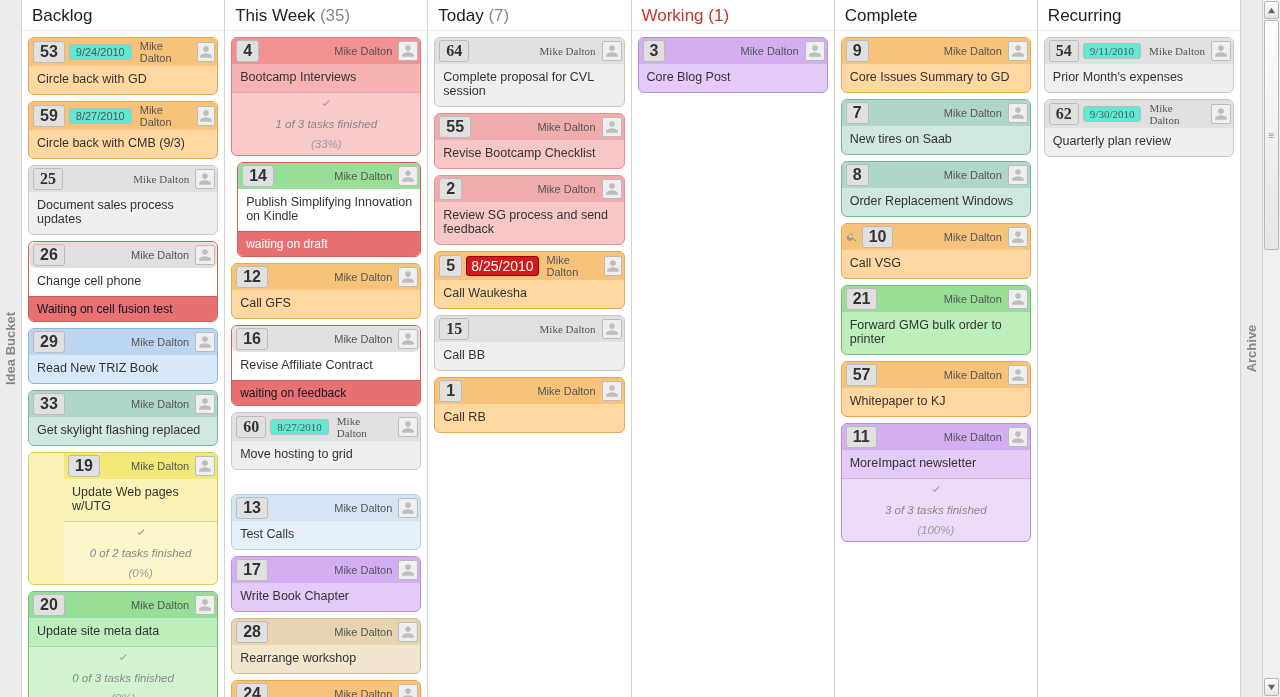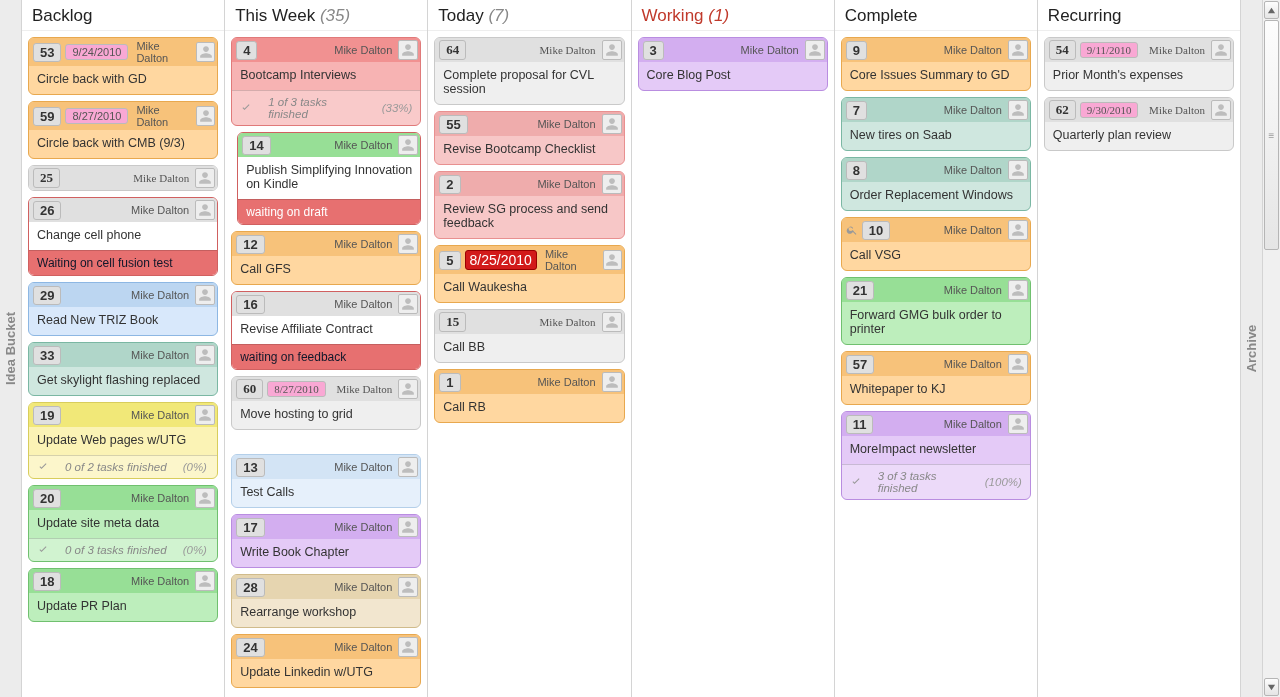--- a/index.html
+++ b/index.html
@@ -6,59 +6,59 @@
   html, body { width: 1280px; height: 697px; overflow: hidden; }
   body { font-family: "Trebuchet MS", Tahoma, Arial, sans-serif; font-size: 13px; background: #fdfdfd; color: #222; display: flex; }
   .doc-tab { width: 22px; display: flex; align-items: center; justify-content: center; border-right: 1px solid #d4d4d4; background: #ececec; }
   .doc-tab.left { border-right: 1px solid #d4d4d4; }
   .doc-tab.right { border-left: 1px solid #d4d4d4; border-right: none; }
   .doc-tab span { transform: rotate(-90deg); white-space: nowrap; color: #888; font-weight: bold; font-size: 13px; }
   .board { flex: 1; display: flex; height: 100%; }
   .col { flex: 1; border-right: 1px solid #d4d4d4; background: #fff; display: flex; flex-direction: column; min-width: 0; }
   .col:last-child { border-right: none; }
   .col-head { padding: 6px 8px 4px 10px; font-size: 17px; border-bottom: 1px solid #eee; }
-  .col-head .cnt { color: #888; font-style: italic; }
+  .col-head .cnt { color: #888; }
   .col-head.working { color: #c0392b; }
   .col-head.working .cnt { color: #c0392b; }
   .col-body { padding: 6px 6px; overflow: hidden; }
   .card { border-radius: 6px; border: 1px solid; margin-bottom: 6px; overflow: hidden; font-size: 12.5px; }
   .card .hdr { display: flex; align-items: center; gap: 4px; padding: 2px 2px 2px 4px; }
-  .card .hdr .num { background: #e0e0e0; border: 1px solid #bbb; border-radius: 3px; padding: 1px 6px; font-weight: bold; font-size: 13px; color: #333; }
-  .card .hdr .date { background: #f9a8d4; border: 1px solid #bbb; border-radius: 3px; padding: 1px 6px; font-size: 11px; color: #555; }
+  .card .hdr .num { background: #e0e0e0; border: 1px solid #bbb; border-radius: 3px; padding: 1px 6px; font-weight: bold; font-size: 16px; color: #333; }
+  .card .hdr .date { background: #5eead4; border: 1px solid #bbb; border-radius: 3px; padding: 1px 6px; font-size: 11px; color: #555; }
   .card .hdr .date.overdue { background: #d21a1a; border-color: #990000; color: #fff; font-size: 14px; padding: 1px 4px; }
   .card .hdr .sp { flex: 1; }
   .card .hdr .who { font-size: 11px; color: #555; margin-right: 2px; }
   .card .hdr .av { width: 20px; height: 20px; border: 1px solid #bbb; background: #eee; display: flex; align-items: center; justify-content: center; border-radius: 2px; }
   .card .hdr .av svg { width: 14px; height: 14px; fill: #bdbdbd; }
   .card .ttl { padding: 6px 8px 8px 8px; color: #333; }
-  .card .sub { padding: 5px 8px; border-top: 1px solid rgba(0,0,0,.15); font-style: italic; color: #888; font-size: 11.5px; background: rgba(255,255,255,.3); display: flex; align-items: center; gap: 16px; }
+  .card .sub { padding: 5px 8px; border-top: 1px solid rgba(0,0,0,.15); font-style: italic; color: #888; font-size: 11.5px; background: rgba(255,255,255,.3); display: flex; align-items: center; gap: 8px; flex-direction: column; }
   .card .sub .pct { color: #9a9a9a; }
   .card .wait { padding: 5px 8px; border-top: 1px solid rgba(0,0,0,.15); font-size: 12px; }
   .ico { width: 12px; height: 12px; display: inline-block; }
   .ico svg { width: 12px; height: 12px; fill: #999; }
   .scrollbar { width: 18px; background: #f0f0f0; border-left: 1px solid #d4d4d4; display: flex; flex-direction: column; }
   .scrollbar .btn { height: 18px; background: linear-gradient(#fdfdfd,#e5e5e5); border: 1px solid #b5b5b5; border-radius: 2px; margin: 1px; display:flex;align-items:center;justify-content:center;}
   .scrollbar .btn svg{width:9px;height:9px;fill:#666;}
   .scrollbar .track { flex: 1; position: relative; }
   .scrollbar .thumb { position: absolute; top: 0; left: 1px; right: 1px; height: 230px; background: linear-gradient(#fdfdfd,#e5e5e5); border: 1px solid #b5b5b5; border-radius: 2px; }
   .scrollbar .thumb::after{content:"≡";position:absolute;top:50%;left:50%;transform:translate(-50%,-50%);color:#999;font-size:10px;}
 
   
   .c-orange   { background:#ffd7a0; border-color:#e8a84e; } .c-orange .hdr{background:#f7c27a;}
   .c-gray     { background:#efefef; border-color:#c9c9c9; } .c-gray   .hdr{background:#e0e0e0;font-family:Liberation Serif, serif;}
   .c-blue     { background:#d8e8fb; border-color:#8db7e3; } .c-blue   .hdr{background:#bcd6f1;}
   .c-teal     { background:#cfe7df; border-color:#7ab7a3; } .c-teal   .hdr{background:#b0d6c9;}
-  .c-yellow   { background:#fbf3b5; border-color:#d8cd5c; } .c-yellow .hdr{background:#f1e878;}
+  .c-yellow   { background:#fbf3b5; border-color:#d8cd5c;padding-left:35px; } .c-yellow .hdr{background:#f1e878;}
   .c-green    { background:#bdeebc; border-color:#70c06f; } .c-green  .hdr{background:#97df96;}
   .c-pink     { background:#f7b3b3; border-color:#e07a7a; } .c-pink   .hdr{background:#f19191;}
   .c-pink2    { background:#f7c7c7; border-color:#e89090; } .c-pink2  .hdr{background:#efacac;}
   .c-greenhdr { background:#fff; border-color:#d06060;margin-left:6px; } .c-greenhdr .hdr{background:#97df96;}
   .c-greenhdr .ttl{background:#fff;}
   .c-greenhdr .wait{ background:#e77070; color:#fff; }
-  .c-grayhdr  { background:#fff; border-color:#d06060; } .c-grayhdr .hdr{background:#e0e0e0;}
+  .c-grayhdr  { background:#fff; border-color:#d06060; } .c-grayhdr .hdr{background:#e0e0e0;border-radius:7px;}
   .c-grayhdr .ttl{background:#fff;}
   .c-grayhdr .wait{ background:#e77070; color:#0f172a; }
   .c-purple   { background:#e4caf7; border-color:#b98de0; } .c-purple .hdr{background:#d3aef0;}
   .c-bluelite { background:#e6f0fb; border-color:#b4cfe9;margin-top:24px; } .c-bluelite .hdr{background:#d3e4f5;}
   .c-tan      { background:#f2e6cf; border-color:#d0bb8b; } .c-tan    .hdr{background:#e6d5b0;}
 </style>
 </head>
 <body>
 
 <div class="doc-tab left">
@@ -101,20 +101,21 @@
           <div class="hdr">
             <span class="num">25</span>
             <span class="sp"></span>
             <span class="who">Mike Dalton</span>
             <span class="av">
               <svg viewBox="0 0 24 24">
                 <path d="M12 12c2.7 0 5-2.3 5-5s-2.3-5-5-5-5 2.3-5 5 2.3 5 5 5zm0 2c-3.3 0-10 1.7-10 5v3h20v-3c0-3.3-6.7-5-10-5z"></path>
               </svg>
             </span>
           </div>
+          <div class="ttl">Document sales process updates</div>
         </div>
         <div class="card c-grayhdr">
           <div class="hdr">
             <span class="num">26</span>
             <span class="sp"></span>
             <span class="who">Mike Dalton</span>
             <span class="av">
               <svg viewBox="0 0 24 24">
                 <path d="M12 12c2.7 0 5-2.3 5-5s-2.3-5-5-5-5 2.3-5 5 2.3 5 5 5zm0 2c-3.3 0-10 1.7-10 5v3h20v-3c0-3.3-6.7-5-10-5z"></path>
               </svg>

